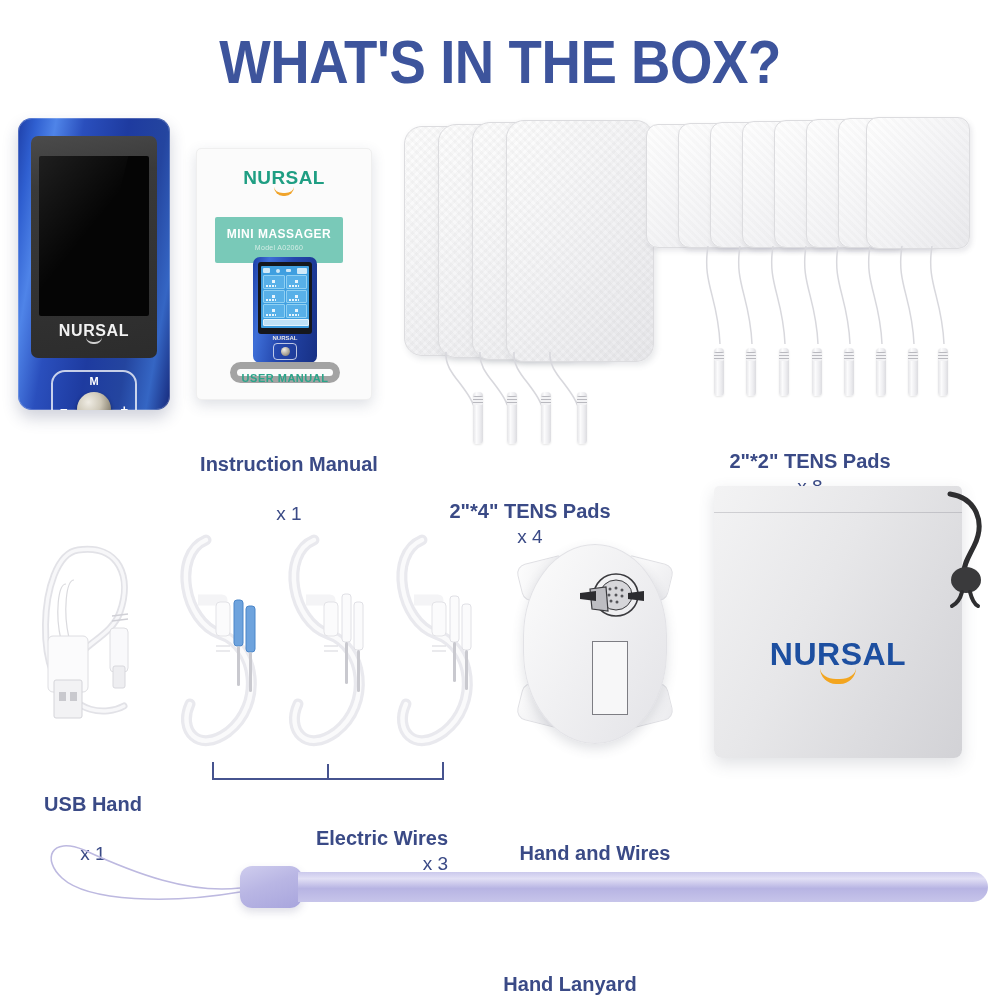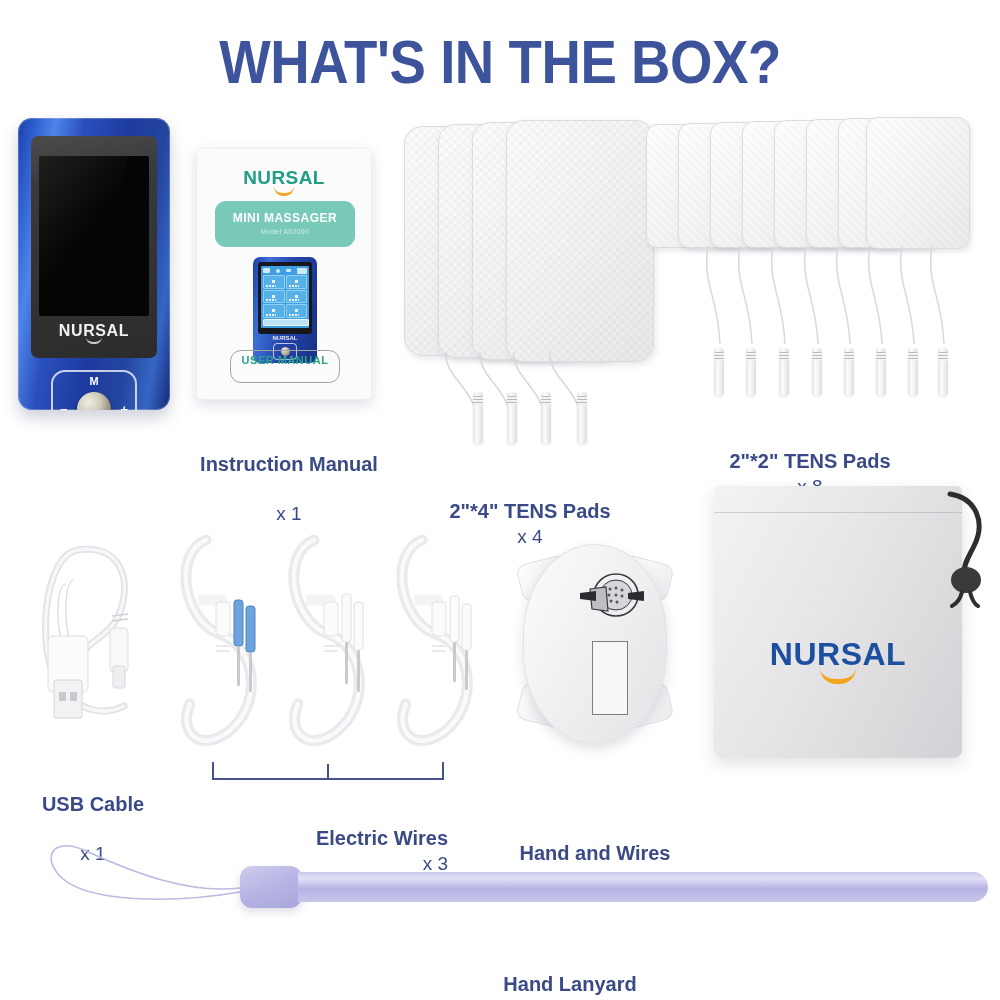--- a/index.html
+++ b/index.html
@@ -91,22 +91,22 @@
   }
   .man-brand{
     position:absolute;left:0;top:18px;width:100%;text-align:center;
     color:#1f9e83;font-size:19px;font-weight:bold;letter-spacing:.4px;
   }
   .man-brand .sw{
     display:block;width:20px;height:6px;margin:-2px auto 0 auto;
     border-bottom:3px solid #f0a42c;border-radius:0 0 12px 12px;
   }
   .man-box{
-    position:absolute;left:18px;top:52px;width:140px;height:46px;
-    background:#79c9b8;border-radius:11px;
+    position:absolute;left:18px;top:68px;width:128px;height:46px;
+    background:#79c9b8;border-radius:2px;
   }
   .man-box .t1{
     position:absolute;left:0;top:10px;width:100%;text-align:center;
     color:#fff;font-size:12px;font-weight:bold;letter-spacing:.5px;
   }
   .man-box .t2{
     position:absolute;left:0;top:27px;width:100%;text-align:center;
     color:#d3ece5;font-size:7px;letter-spacing:.3px;
   }
   .man-dev{
@@ -152,22 +152,22 @@
   .man-dev-pad{
     position:absolute;left:20px;top:86px;width:24px;height:17px;
     border:1px solid rgba(255,255,255,.7);border-radius:4px;box-sizing:border-box;
   }
   .man-dev-knob{
     position:absolute;left:50%;top:50%;width:9px;height:9px;margin:-4.5px 0 0 -4.5px;
     border-radius:50%;
     background:radial-gradient(circle at 35% 30%,#f2efe7,#9a9384 70%,#635c4f);
   }
   .man-pill{
-    position:absolute;left:33px;bottom:16px;width:110px;height:33px;
-    border:1px solid #a3a3a3;border-radius:11px;box-sizing:border-box;margin-top:31px;
+    position:absolute;left:33px;bottom:16px;width:110px;height:21px;
+    border:7px solid #a3a3a3;border-radius:11px;box-sizing:border-box;margin-top:31px;
   }
   .man-pill span{
     display:block;line-height:19px;text-align:center;
     color:#2aa489;font-size:11px;font-weight:bold;letter-spacing:.5px;
   }
 
   
   .pad-big{
     position:absolute;border-radius:18px;box-sizing:border-box;
     background:
@@ -420,21 +420,21 @@
       <rect x="42" y="172" width="7" height="9" fill="#c9c9ce"></rect>
       <rect x="82" y="108" width="18" height="44" rx="4" fill="#f9f9fb" stroke="#dedee2" stroke-width="1"></rect>
       <rect x="85" y="146" width="12" height="22" rx="2" fill="#eeeef1" stroke="#d8d8dd" stroke-width="1"></rect>
       <g stroke="#d0d0d6" stroke-width="1.4">
         <line x1="84" y1="96" x2="100" y2="94"></line>
         <line x1="84" y1="101" x2="100" y2="99"></line>
       </g>
     </svg>
   </div>
   <div class="cap" style="left:18px;top:768px;width:150px;">
-    <span>USB Cable</span><br>
+    <span>USB Hand</span><br>
     <span class="q">x 1</span>
   </div>
 
   <div class="wire-wrap" style="left:176px;">
     <svg viewBox="0 0 112 244" style="width:112px;height:244px;">
       <g fill="none" stroke="#e9e9ee" stroke-width="11" stroke-linecap="round">
         <path d="M30,22 C-4,36 8,104 44,116 C80,128 88,186 52,214 C22,236 2,212 14,186"></path>
       </g>
       <g fill="none" stroke="#fafafb" stroke-width="4.5" stroke-linecap="round">
         <path d="M30,22 C-4,36 8,104 44,116 C80,128 88,186 52,214 C22,236 2,212 14,186"></path>

